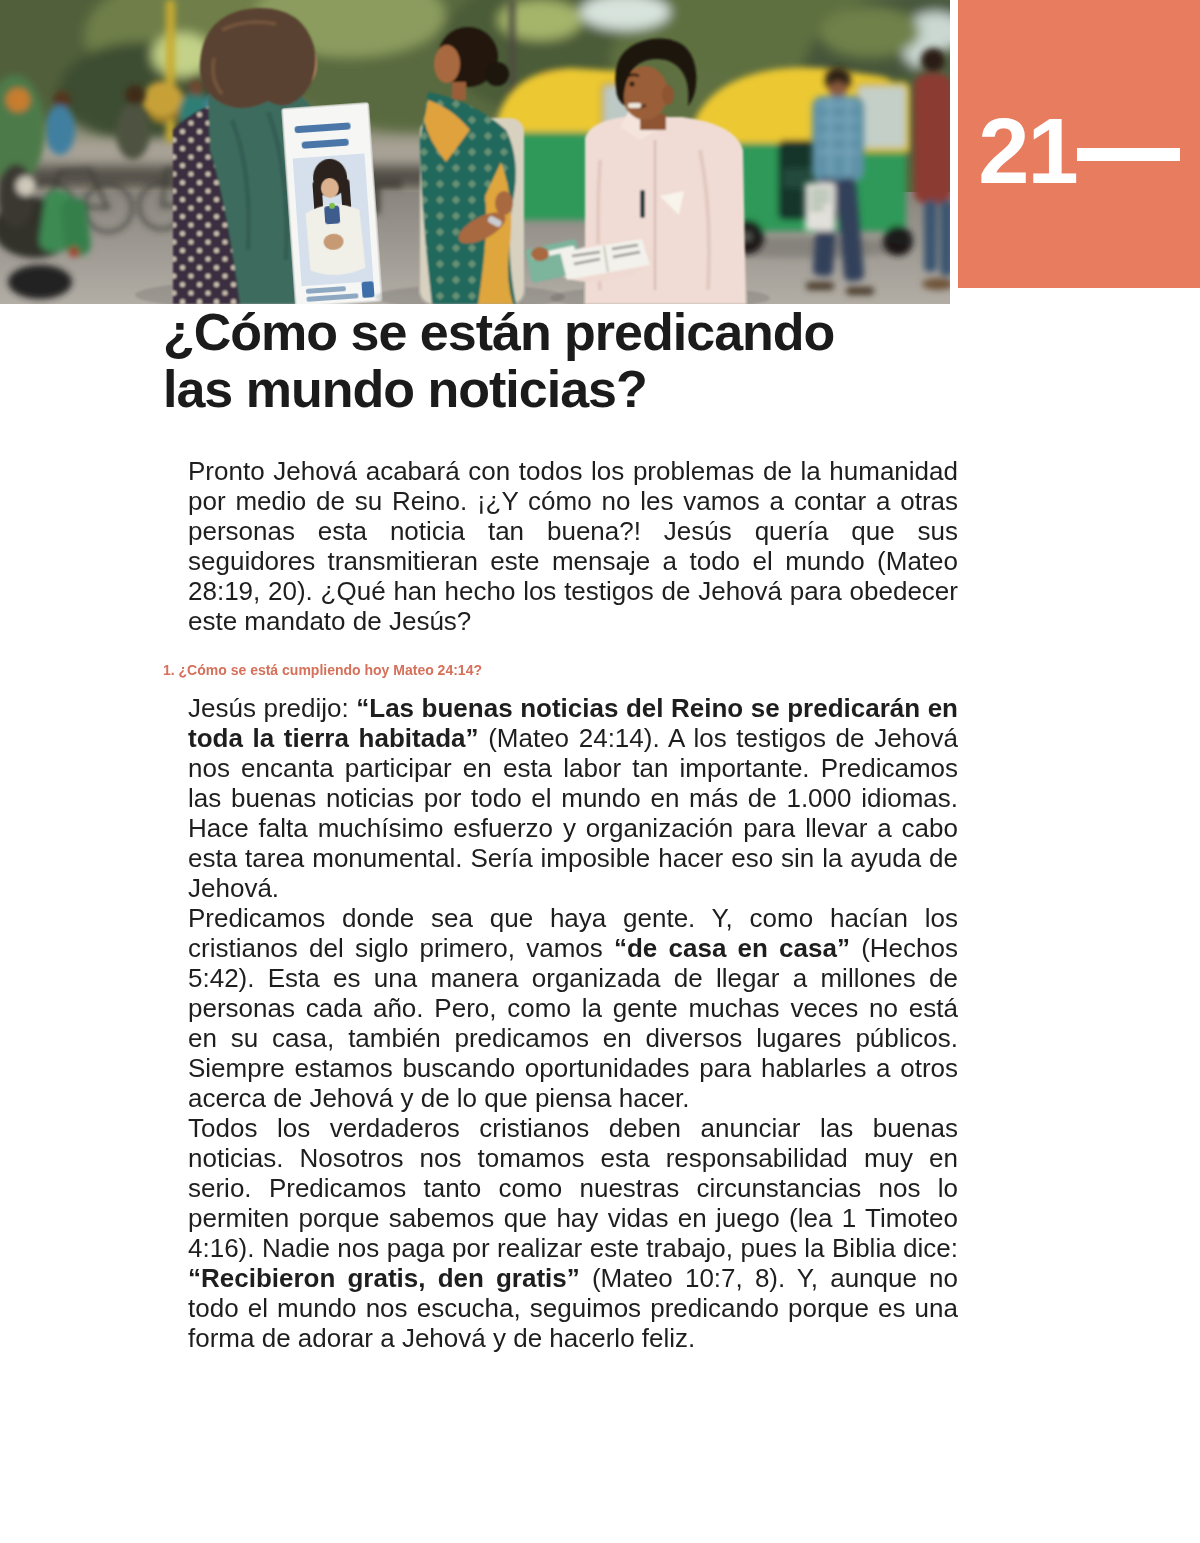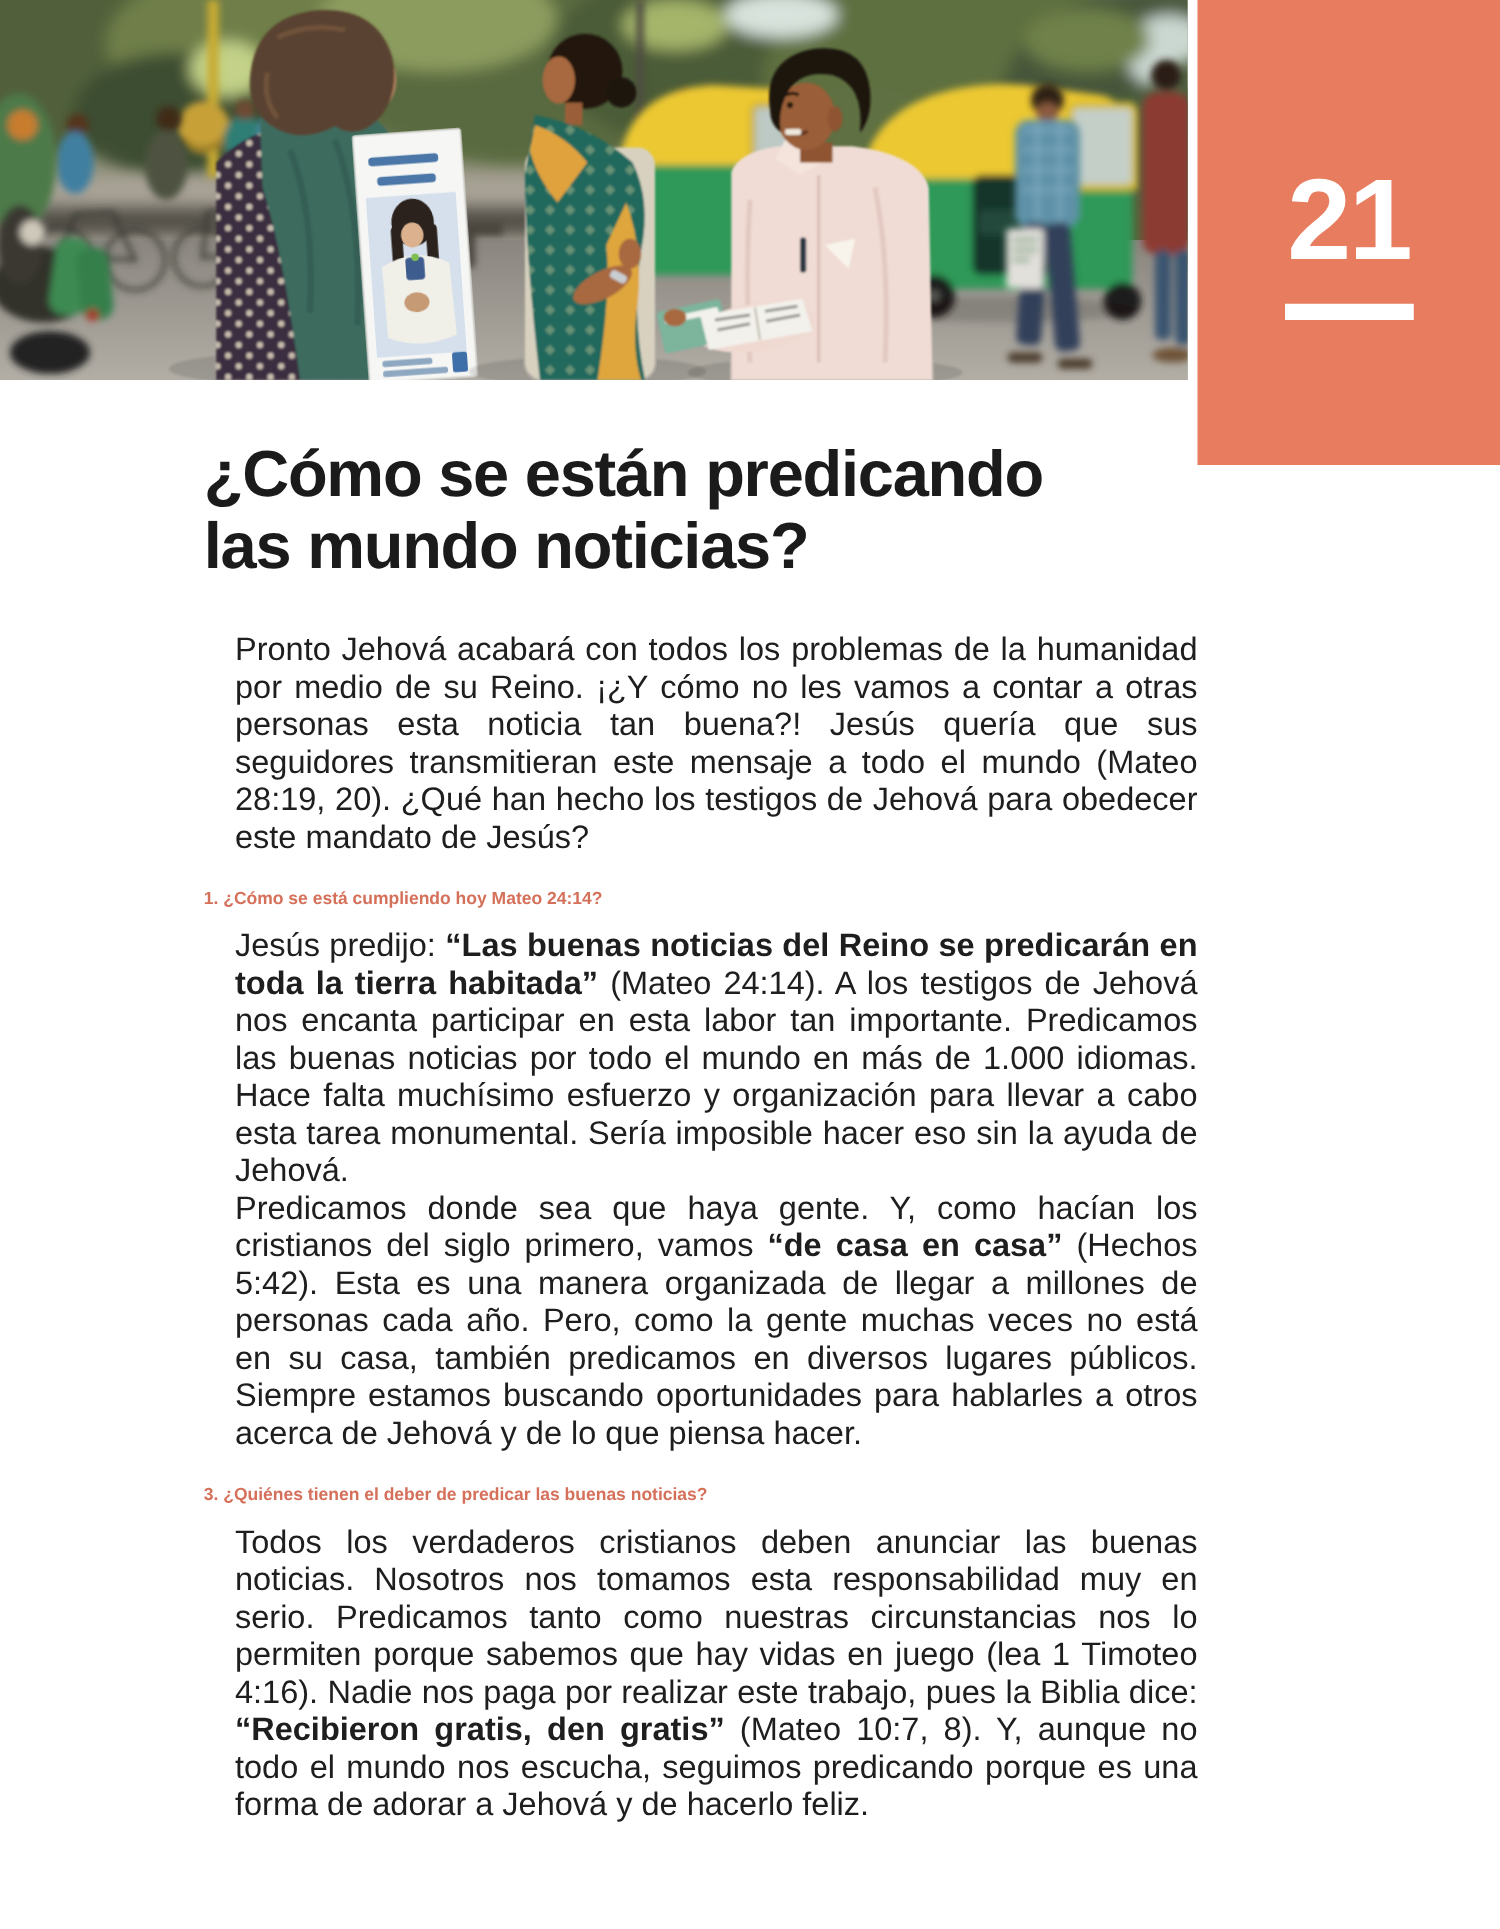--- a/index.html
+++ b/index.html
@@ -9,28 +9,28 @@
   }
   *{margin:0;padding:0;box-sizing:border-box;}
   html,body{background:#ffffff;}
   body{font-family:"Liberation Sans","DejaVu Sans",sans-serif;color:var(--text);}
   .page{position:relative;width:1200px;height:1543px;background:#ffffff;overflow:hidden;}
 
   
   .header{display:flex;width:1200px;height:304px;}
   .photo-wrap{width:950px;height:304px;overflow:hidden;background:#8F9079;flex:0 0 auto;}
   .photo-wrap svg{display:block;}
-  .badge{margin-left:8px;width:242px;height:372px;background:var(--accent);
-         display:flex;flex-direction:column;align-items:center;justify-content:center;flex:0 0 auto;}
+  .badge{margin-left:8px;width:242px;height:288px;background:var(--accent);
+         display:flex;flex-direction:row;align-items:center;justify-content:center;flex:0 0 auto;}
   .lesson-number{font-size:92px;font-weight:bold;color:#ffffff;line-height:1;letter-spacing:-2px;margin-top:14px;}
   .number-bar{width:103px;height:13px;background:#ffffff;margin-top:21px;}
 
   
   .content{margin-left:163px;width:797px;}
-  h1{font-weight:bold;font-size:52px;line-height:57px;letter-spacing:-1px;color:#1B1B1B;margin-top:48px;}
+  h1{font-weight:bold;font-size:52px;line-height:57px;letter-spacing:-1px;color:#1B1B1B;}
   h1 span{display:block;}
   p.body{width:770px;margin-left:25px;font-size:26px;line-height:30px;text-align:justify;
          color:var(--text);hyphens:auto;-webkit-hyphens:auto;}
   p.intro{margin-top:38px;}
   h2.question{font-size:14px;line-height:26px;font-weight:bold;color:var(--question);margin-top:21px;margin-bottom:10px;}
   .b{font-weight:bold;}
 </style>
 </head>
 <body>
 
@@ -266,17 +266,16 @@
     <section>
       <h2 class="question">1. ¿Cómo se está cumpliendo hoy Mateo 24:14?</h2>
       <p class="body"><span>Jesús predijo: </span><span class="b">“Las buenas noticias del Reino se predicarán en toda la tierra habitada”</span><span> (Mateo 24:14). A los testigos de Jehová nos encanta participar en esta labor tan importante. Predicamos las buenas noticias por todo el mundo en más de 1.000 idiomas. Hace falta muchísimo esfuerzo y organización para llevar a cabo esta tarea monumental. Sería imposible hacer eso sin la ayuda de Jehová.</span></p>
     </section>
 
     <section>
       <p class="body"><span>Predicamos donde sea que haya gente. Y, como hacían los cristianos del siglo primero, vamos </span><span class="b">“de casa en casa”</span><span> (Hechos 5:42). Esta es una manera organizada de llegar a millones de personas cada año. Pero, como la gente muchas veces no está en su casa, también predicamos en diversos lugares públicos. Siempre estamos buscando oportunidades para hablarles a otros acerca de Jehová y de lo que piensa hacer.</span></p>
     </section>
 
     <section>
-      <h2 class="question">3. ¿Quiénes tienen el deber de predicar las buenas noticias?</h2>
       <p class="body"><span>Todos los verdaderos cristianos deben anunciar las buenas noticias. Nosotros nos tomamos esta responsabilidad muy en serio. Predicamos tanto como nuestras circunstancias nos lo permiten porque sabemos que hay vidas en juego (lea 1 Timoteo 4:16). Nadie nos paga por realizar este trabajo, pues la Biblia dice: </span><span class="b">“Recibieron gratis, den gratis”</span><span> (Mateo 10:7, 8). Y, aunque no todo el mundo nos escucha, seguimos predicando porque es una forma de adorar a Jehová y de hacerlo feliz.</span></p>
     </section>
   </main>
 </div>
 
 </body></html>

